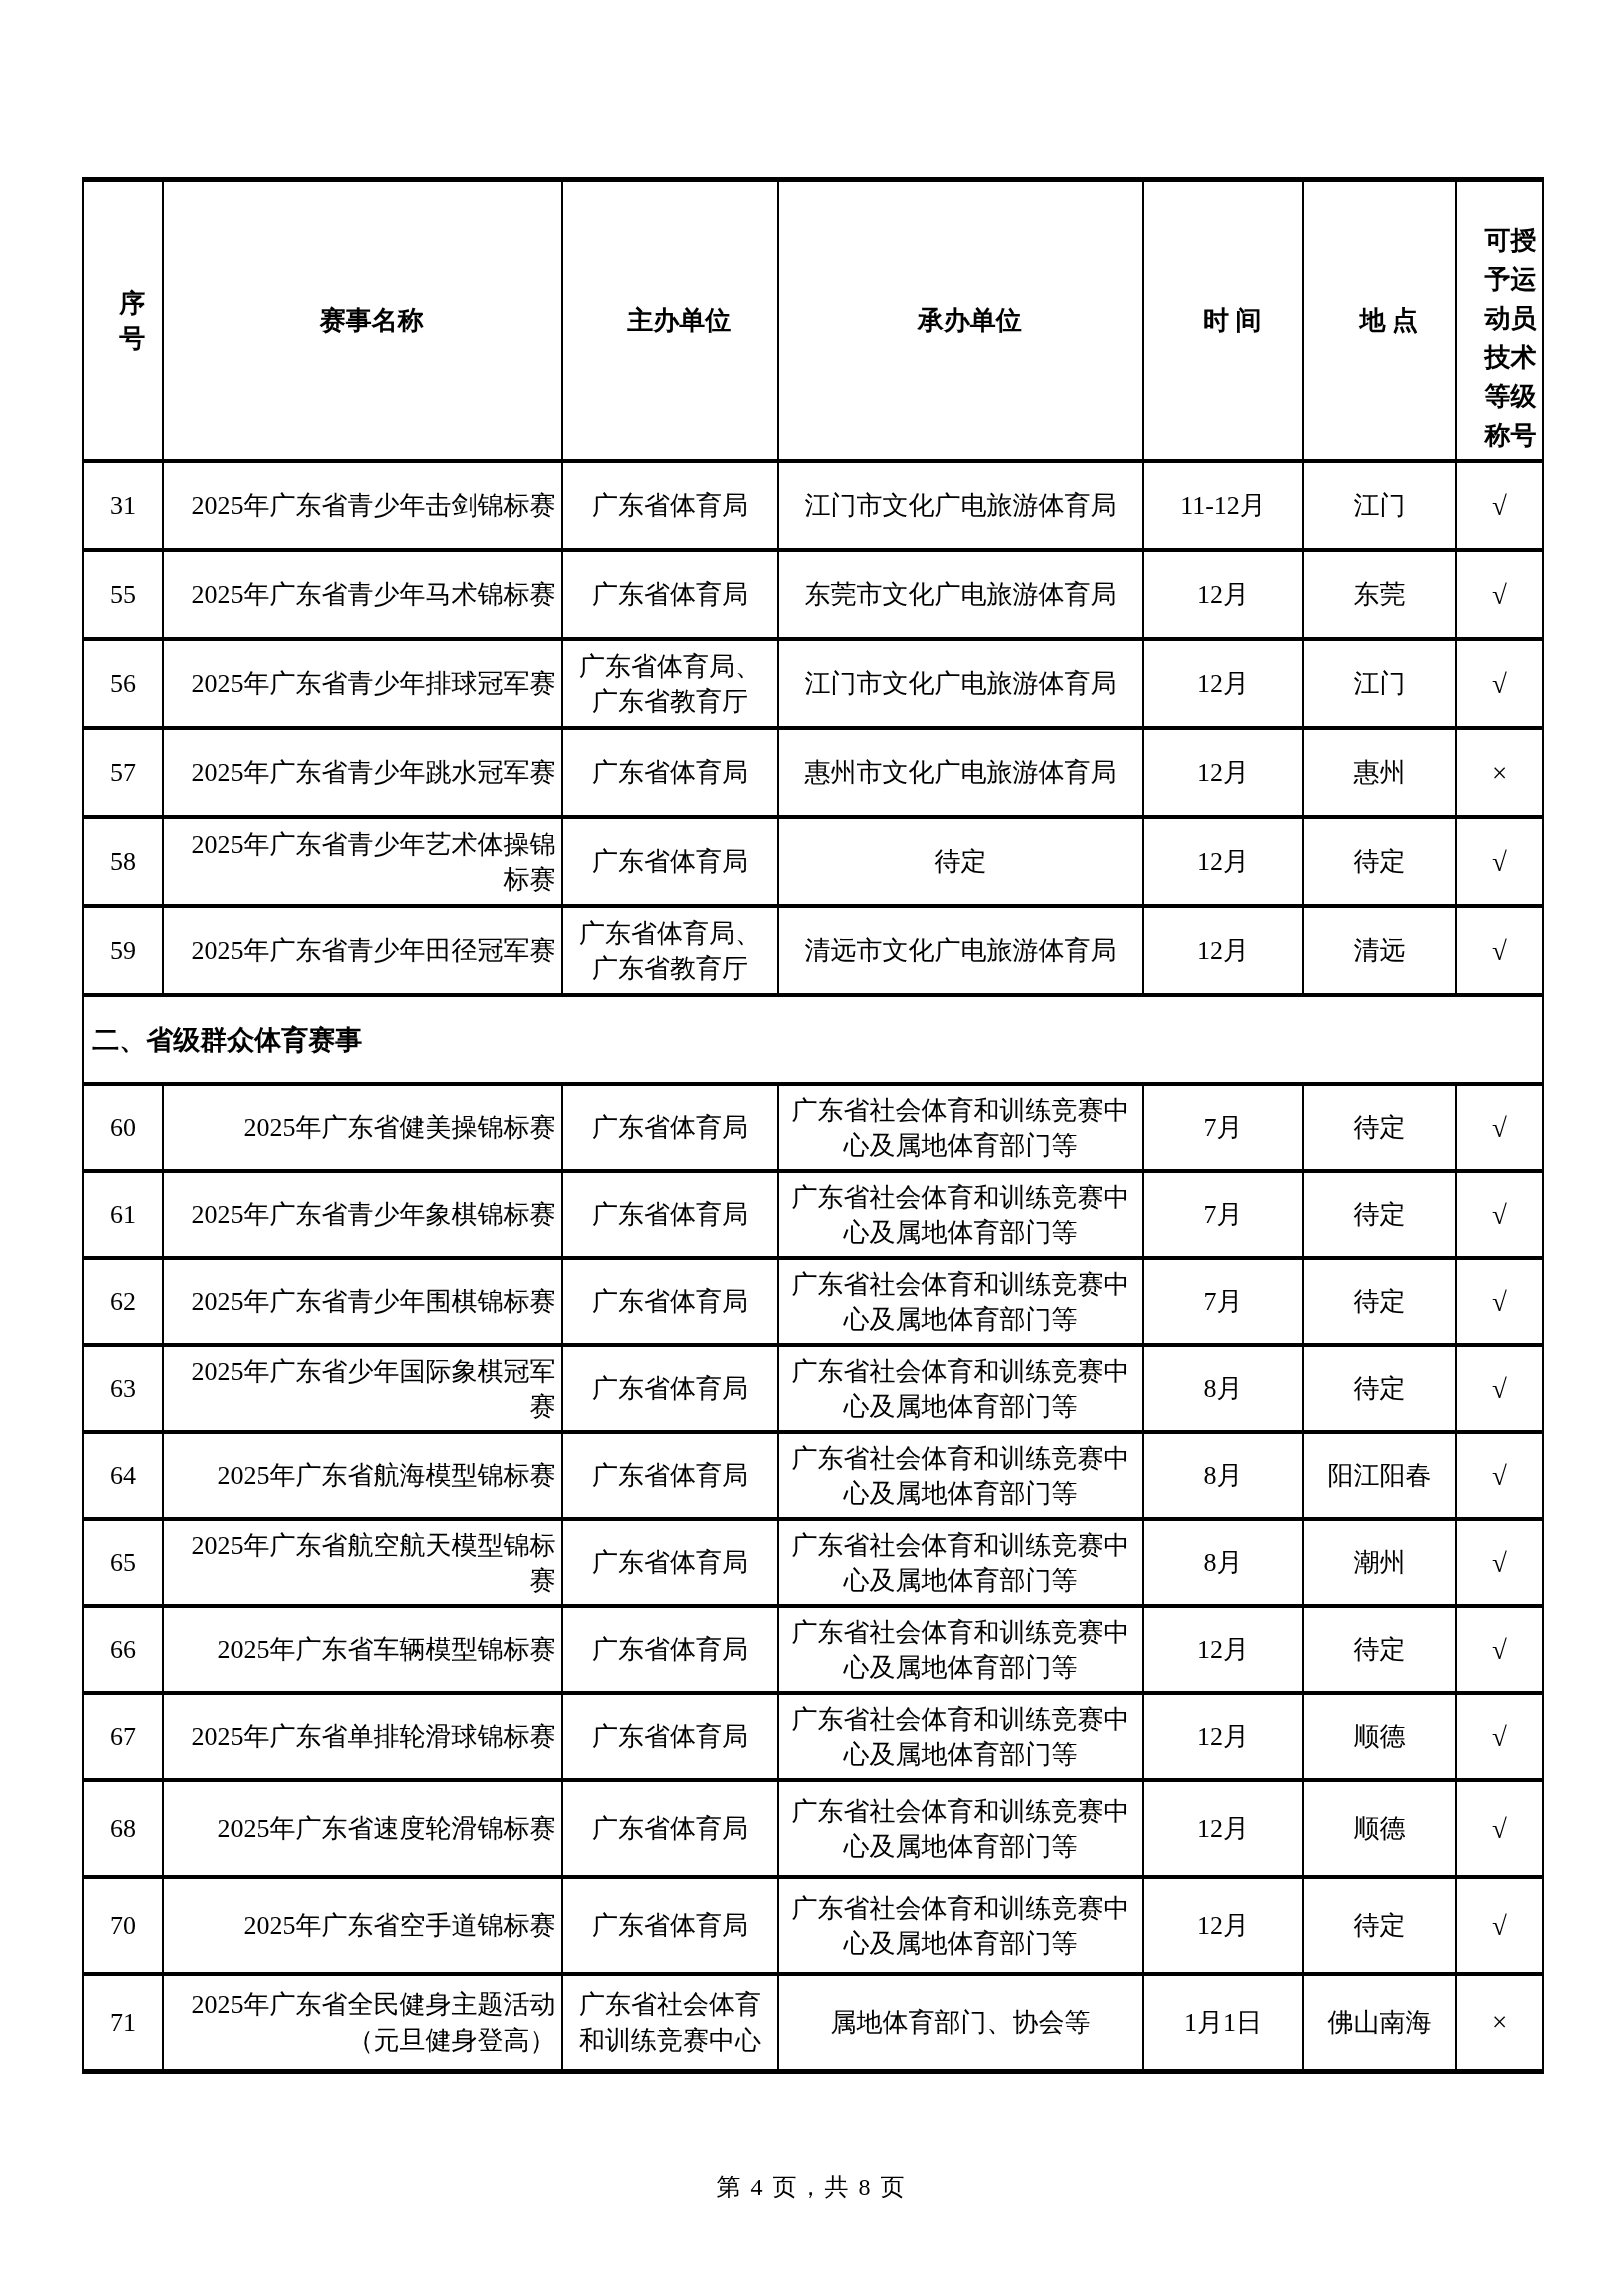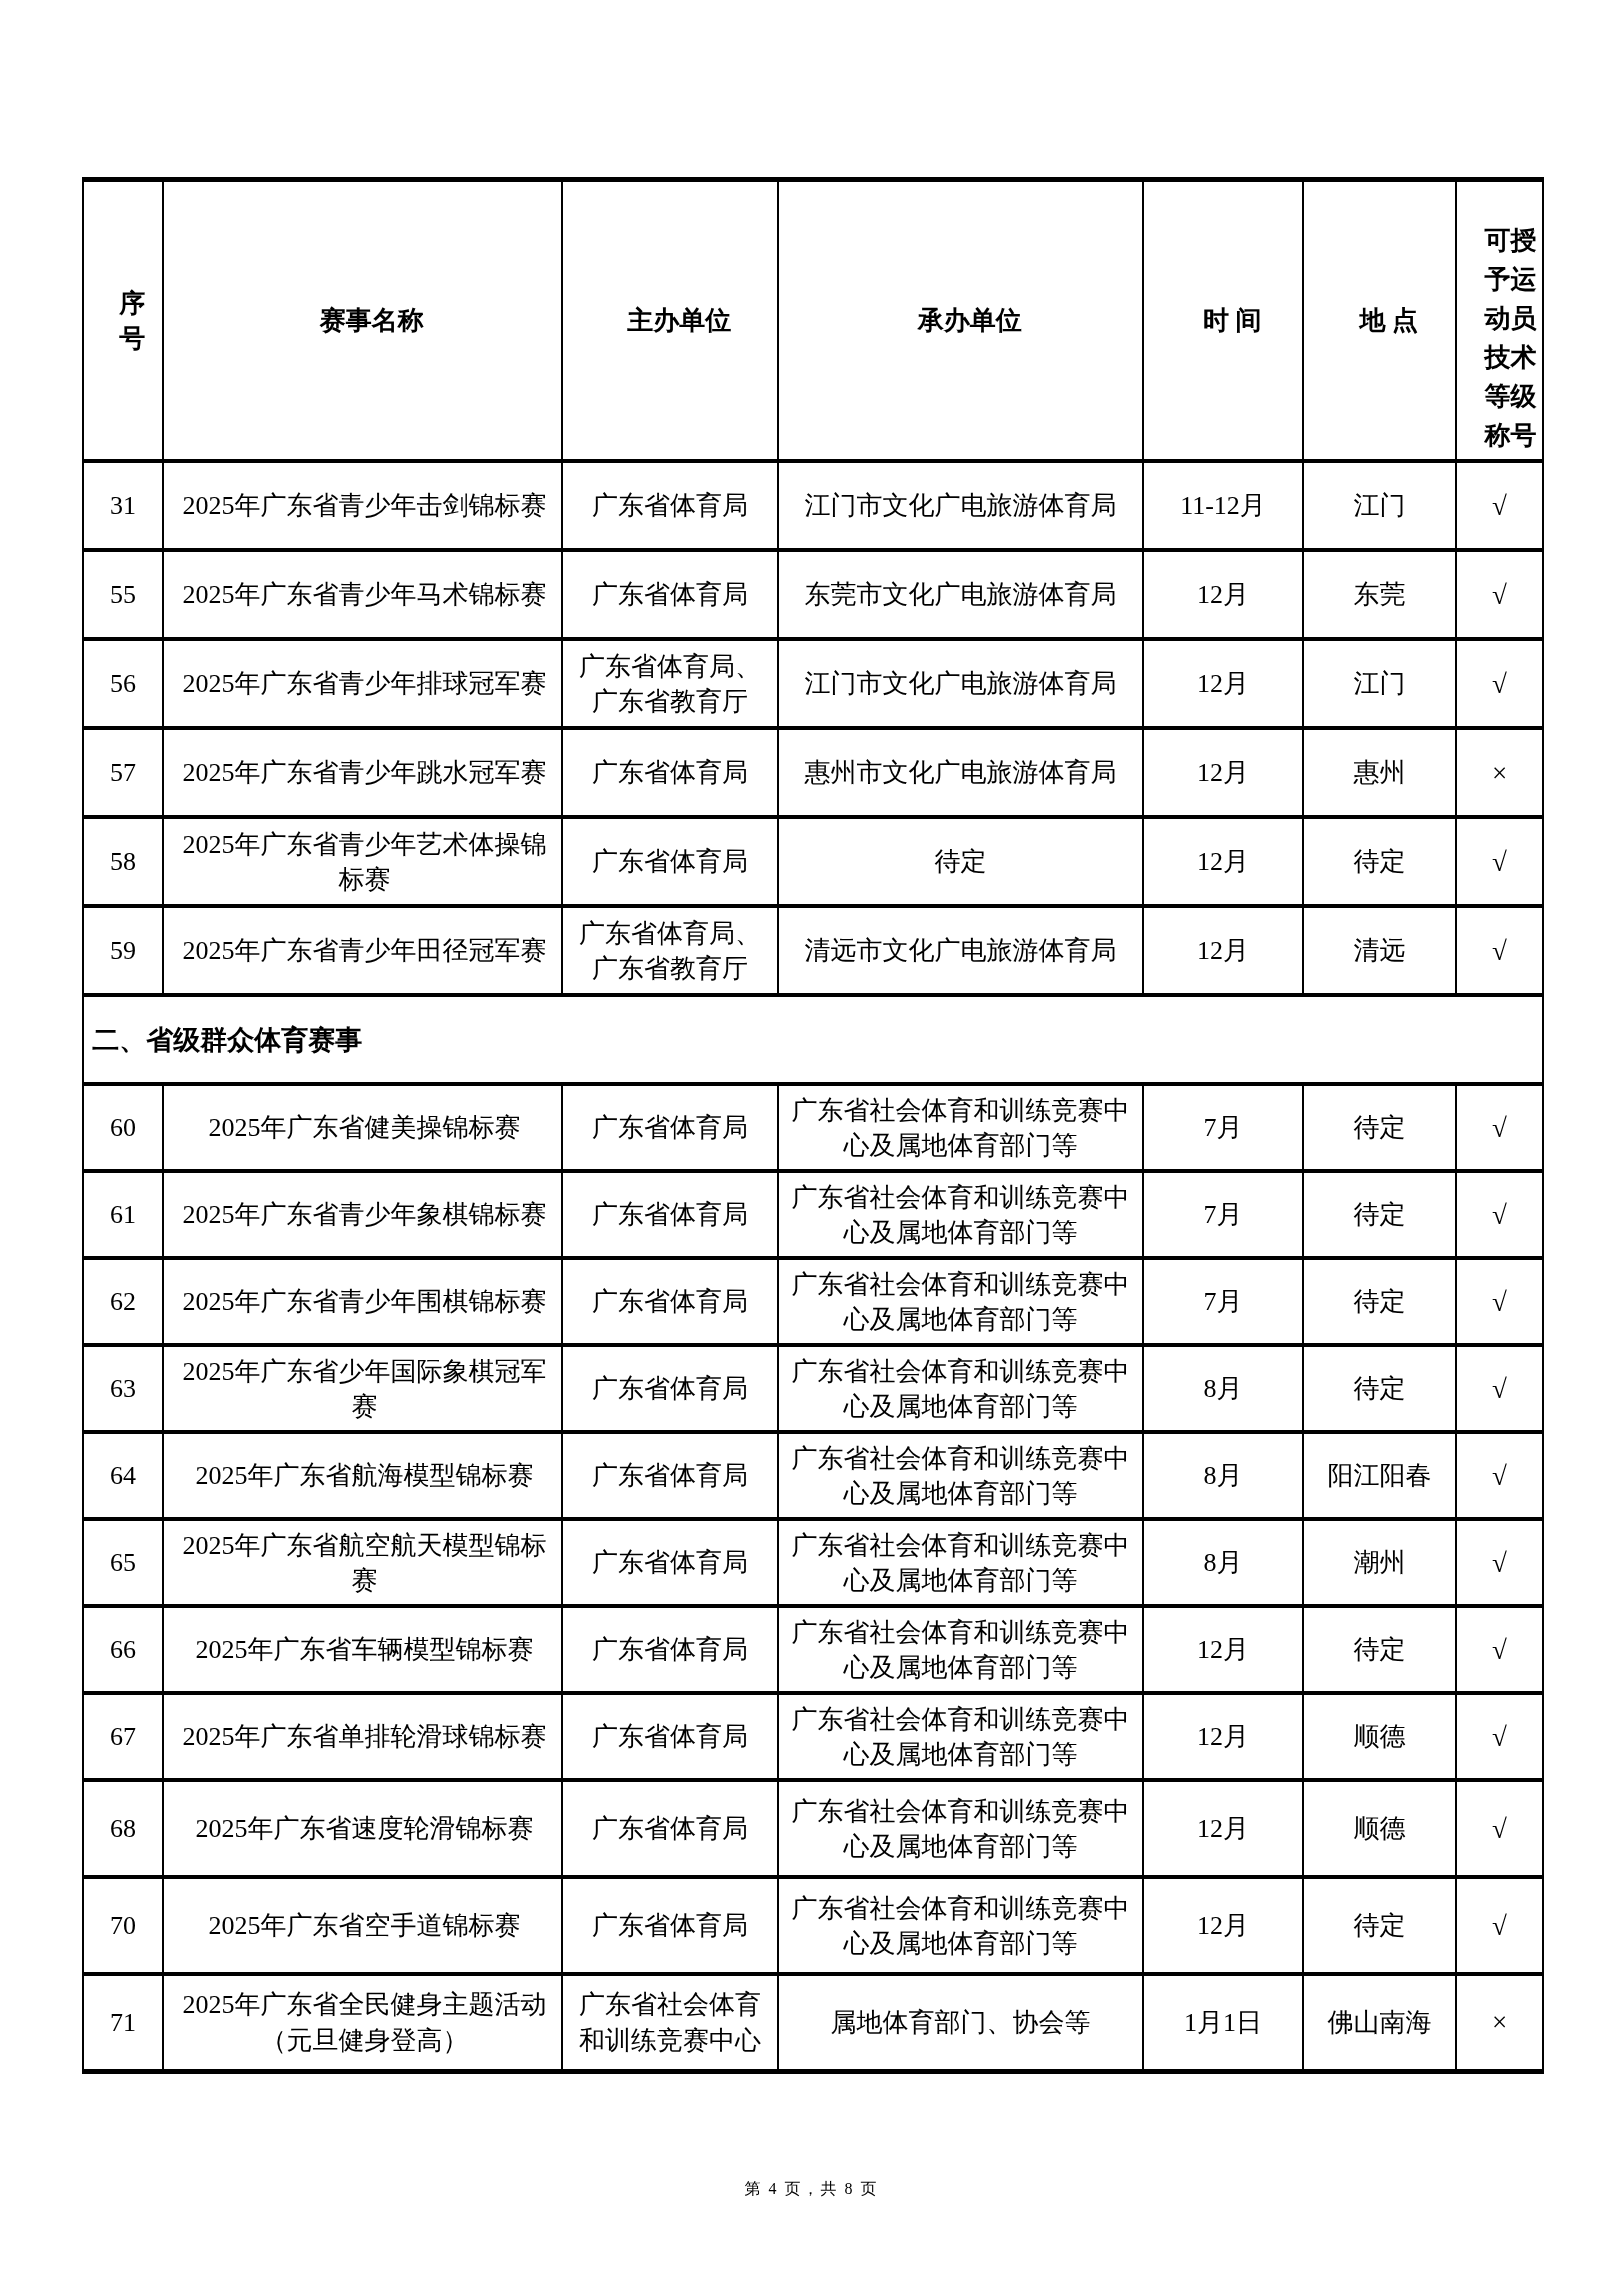--- a/index.html
+++ b/index.html
@@ -44,42 +44,41 @@
   }
   thead tr { height: 240px; }
   thead th { font-weight: bold; padding-left: 24px; }
   .vwrap {
     display: inline-block;
     width: 59px;
     word-break: break-all;
     line-height: 1.5;
     text-align: center;
   }
-  tbody td.c-name { text-align: center; padding-left: 9.5px; }
+  tbody td.c-name { text-align: right; padding-left: 9.5px; }
   tbody td.section {
     text-align: left;
     padding-left: 8.2px;
     font-weight: bold;
     font-size: 27px;
   }
   tbody td.c-grade { font-size: 27px; }
   tbody tr { height: 89px; }
   tbody tr:nth-child(7) { height: 89px; padding-left: 36px; }
   tbody tr:nth-child(n+8):nth-child(-n+15) { height: 87px; }
   tbody tr:nth-child(n+16) { height: 97px; padding-left: 44px; }
 
   .footer {
     position: absolute;
     left: 0;
     right: 0;
     top: 2171px;
     text-align: center;
-    font-size: 16px;
+    font-size: 24px;
     letter-spacing: 2px;
-    margin-top: 8px;
   }
 </style>
 </head>
 <body>
 
 <div class="page">
   <table class="events">
     <colgroup>
       <col class="c-no">
         <col class="c-name">

